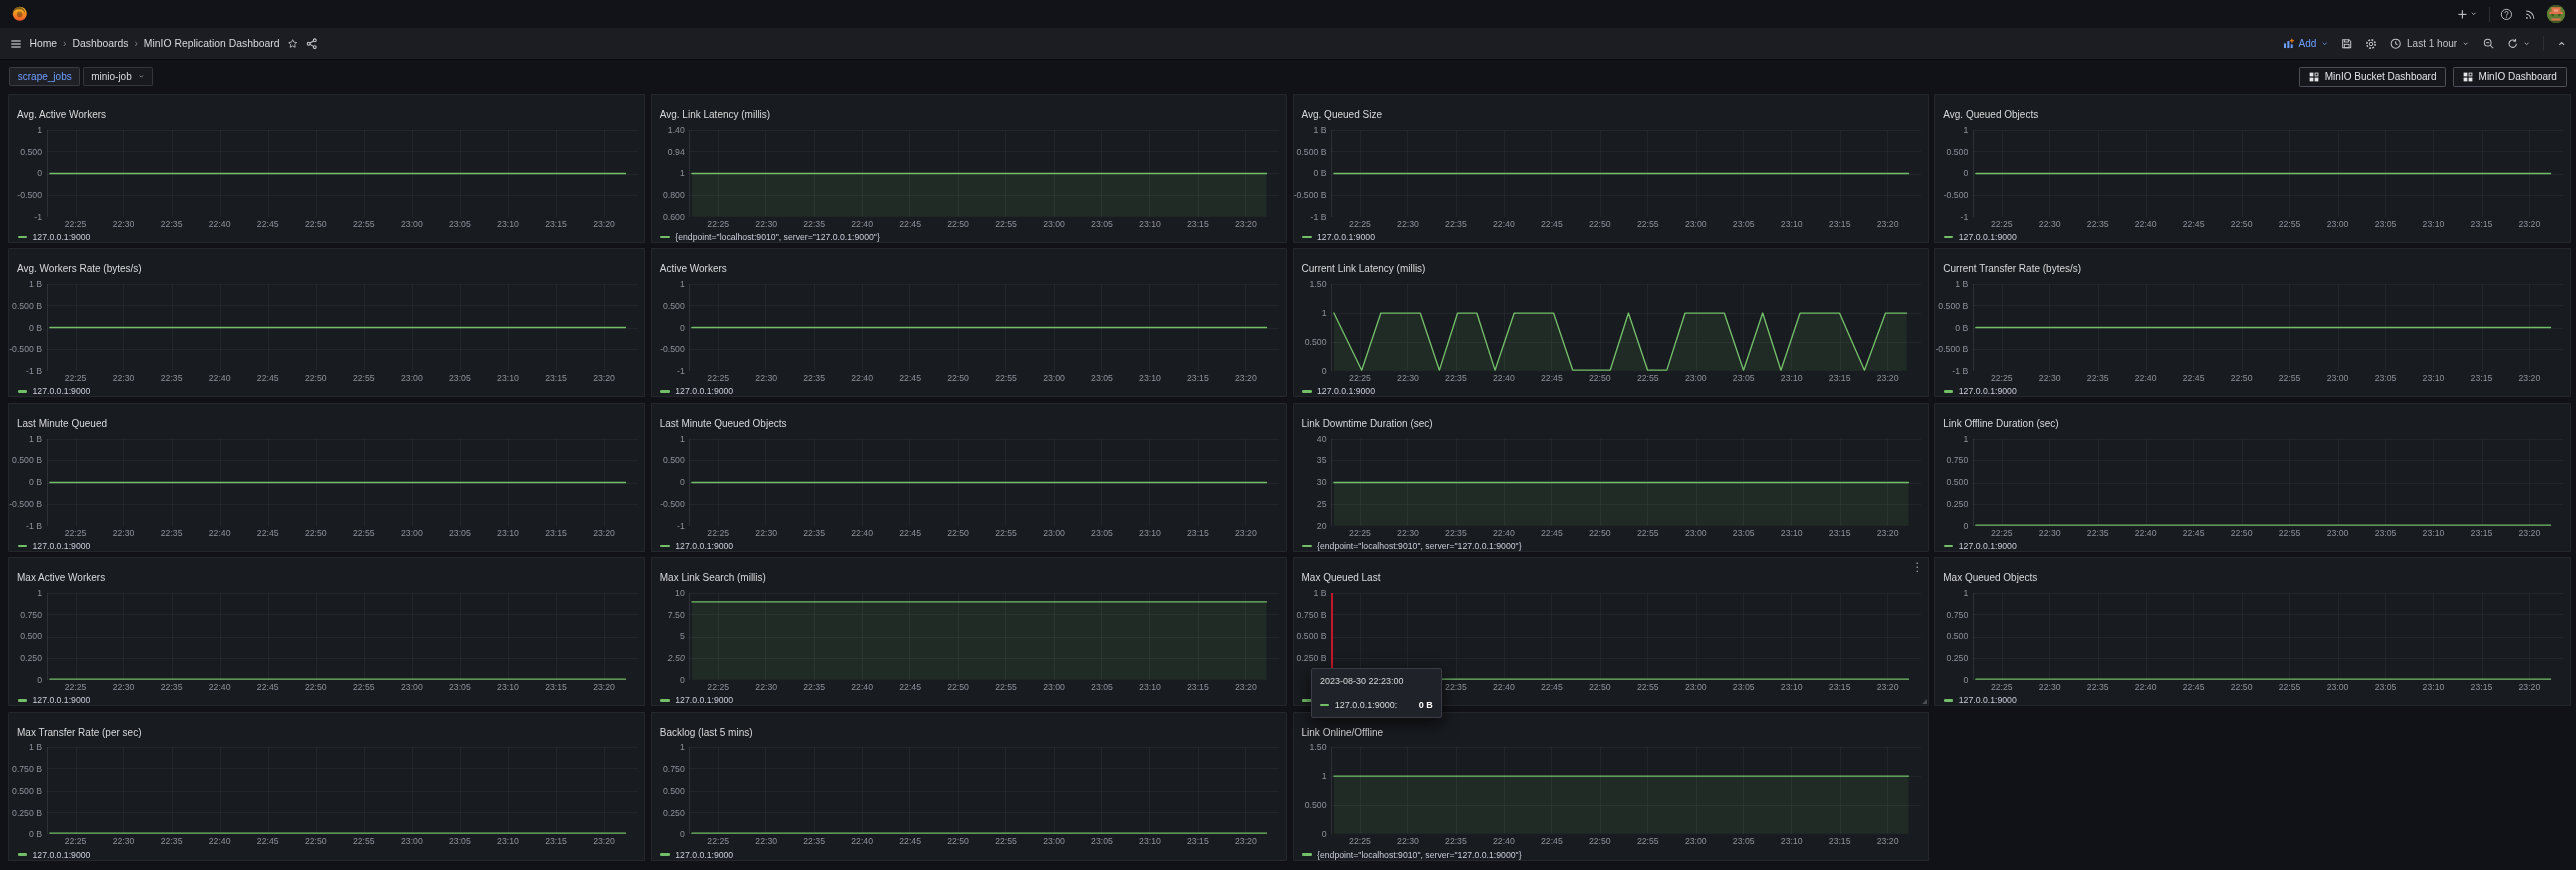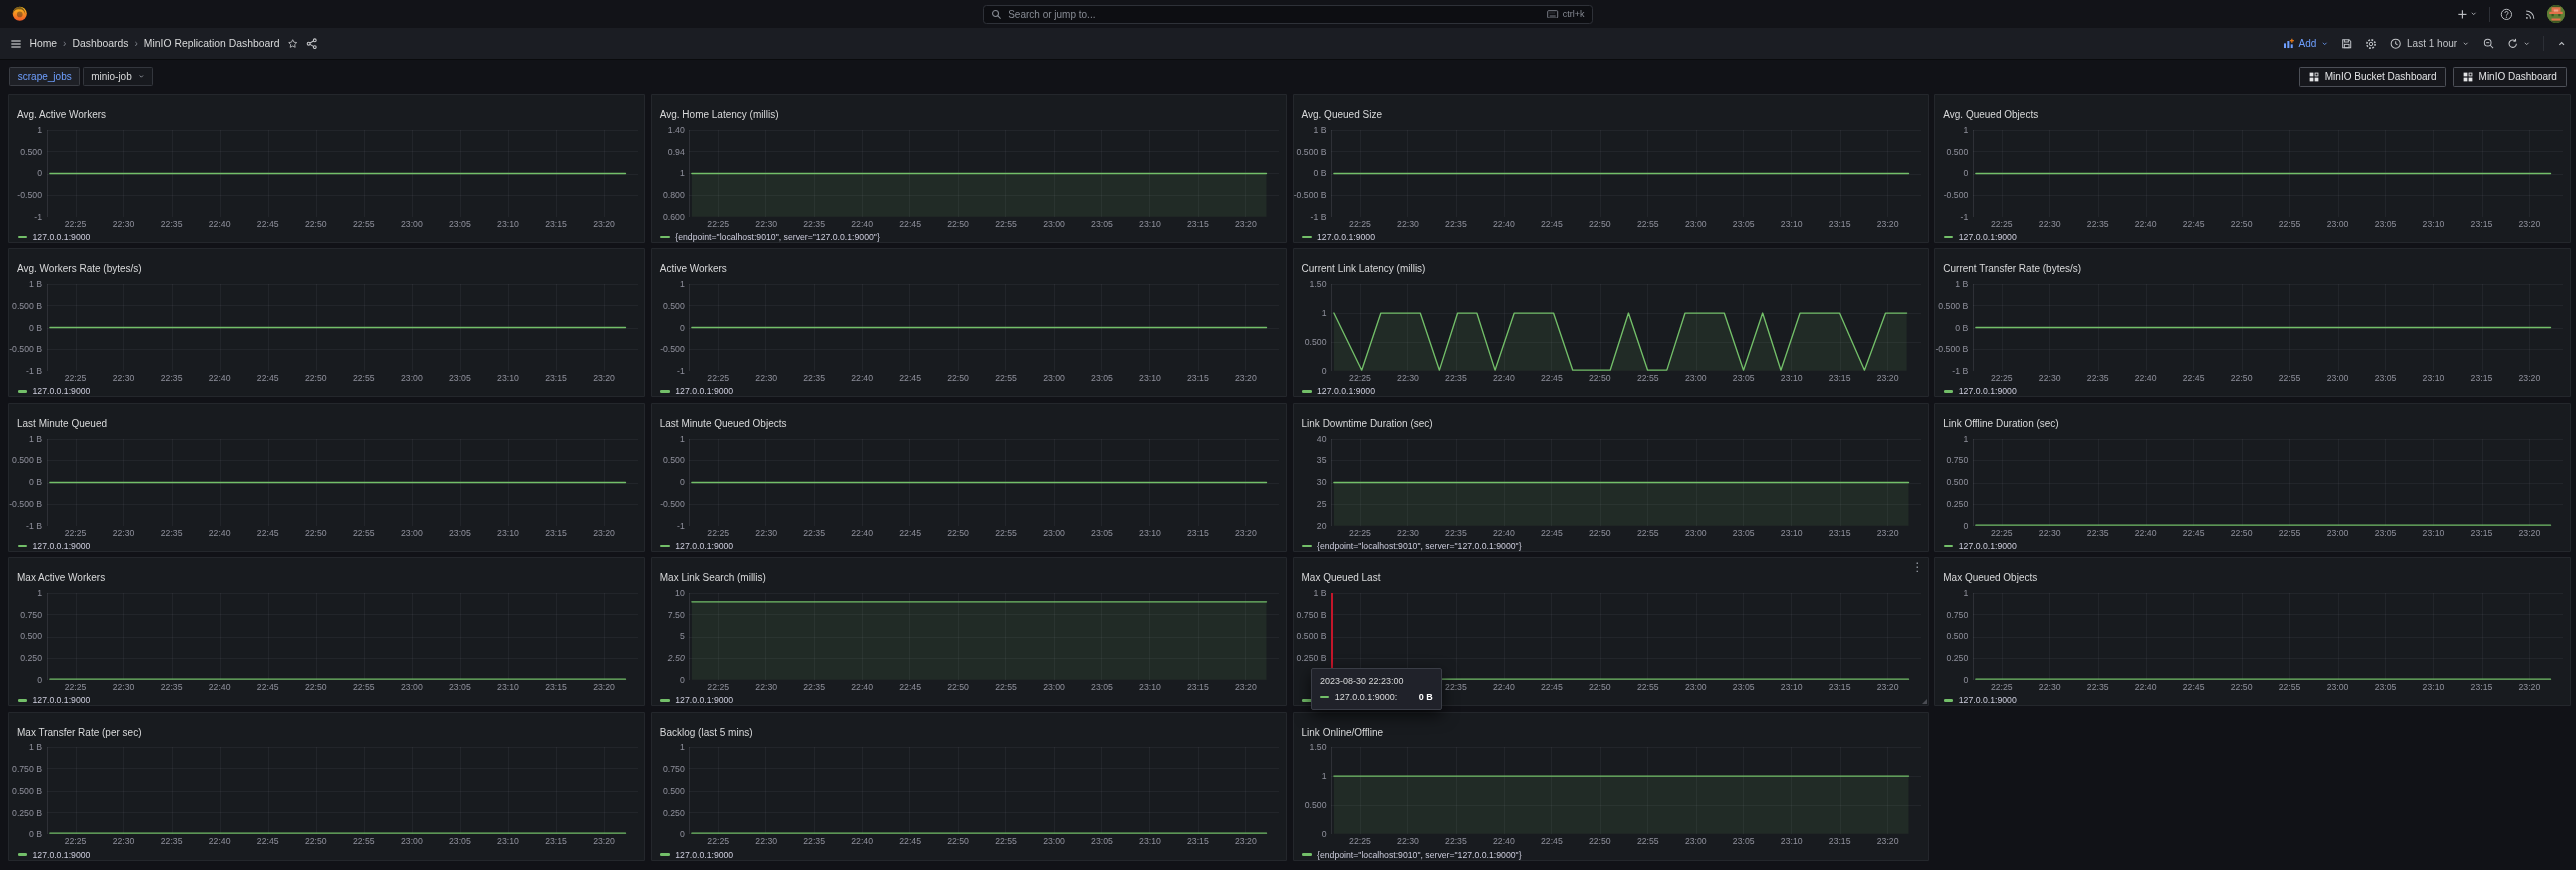--- a/index.html
+++ b/index.html
@@ -50,21 +50,21 @@
   .y-tick { position:absolute; right:4.7px; transform:translateY(-50%); font-size:8.7px; color:rgba(204,204,220,.65); white-space:nowrap; }
   .plot { flex:1; position:relative; }
   .x-row { height:13.4px; margin-left:31px; position:relative; margin-top:1.3px; }
   .x-tick { position:absolute; top:0.7px; transform:translateX(-50%); font-size:8.7px; color:rgba(204,204,220,.65); white-space:nowrap; }
   .legend { display:flex; align-items:center; gap:5.4px; padding:4px 0 0 2px; font-size:8.7px; color:#ccccdc; }
   .dash { width:9.4px; height:2.7px; border-radius:1.3px; background:#73bf69; flex:0 0 auto; }
 
   .kebab { position:absolute; top:2.7px; right:4.7px; color:#9da2ab; font-size:12px; line-height:1; cursor:pointer; }
   .cursor-line { position:absolute; left:0; top:0; bottom:0; width:1.3px; background:#c4162a; }
   .gtooltip { position:absolute; left:17.5px; top:110px; z-index:6; background:#20222a; border:0.7px solid #3a3d46; border-radius:2px; padding:6.7px 8px; box-shadow:0 5.4px 16px rgba(1,1,1,.65); font-size:9px; white-space:nowrap; }
-  .tt-time { color:#d8d9da; margin-bottom:6px; }
+  .tt-time { color:#d8d9da; margin-bottom:14px; }
   .tt-row { display:flex; align-items:center; gap:5.4px; color:#d8d9da; }
   .tt-val { margin-left:16px; font-weight:700; color:#ffffff; }
   .resize-handle { position:absolute; right:1.3px; bottom:1.3px; width:0; height:0; border-left:5.4px solid transparent; border-bottom:5.4px solid rgba(204,204,220,.28); }
 </style>
 </head>
 <body>
 
 <header class="topbar">
   <span style="display:flex;">
     <svg width="17.5" height="17.5" viewBox="0 0 26 26">
@@ -73,37 +73,20 @@
         <stop offset="0" stop-color="#fcc21c"></stop>
             <stop offset="1" stop-color="#f05a28"></stop>
       </linearGradient>
         </defs>
       <circle cx="13" cy="13" r="10.5" fill="url(#glg)"></circle>
       <path d="M13 2.5 A10.5 10.5 0 0 0 4 18 A8 8 0 0 1 13 6.5 A8 8 0 0 1 21 14 A10.5 10.5 0 0 0 13 2.5Z" fill="#121318" opacity="0.55"></path>
       <circle cx="13" cy="14" r="4.2" fill="#121318" opacity="0.35"></circle>
     </svg>
   </span>
 
-  <div class="tb-search">
-    <svg width="10.8" height="10.8" viewBox="0 0 16 16" fill="none" stroke="currentColor" stroke-width="1.6">
-      <circle cx="6.7" cy="6.7" r="4.4"></circle>
-        <line x1="10.2" y1="10.2" x2="14.2" y2="14.2"></line>
-    </svg>
-    <span>Search or jump to...</span>
-    <span class="tb-shortcut">
-      <svg width="11.4" height="8.7" viewBox="0 0 17 13" fill="none" stroke="currentColor" stroke-width="1.3">
-        <rect x="1" y="1" width="15" height="11" rx="1.5"></rect>
-          <line x1="4" y1="9" x2="13" y2="9"></line>
-          <line x1="4" y1="4.5" x2="5" y2="4.5"></line>
-          <line x1="7" y1="4.5" x2="8" y2="4.5"></line>
-          <line x1="10" y1="4.5" x2="11" y2="4.5"></line>
-      </svg>
-      <span>ctrl+k</span>
-    </span>
-  </div>
 
   <div class="tb-right">
     <span class="icon-btn">
       <svg width="10.8" height="10.8" viewBox="0 0 16 16" fill="none" stroke="currentColor" stroke-width="1.7">
           <line x1="8" y1="2" x2="8" y2="14"></line>
           <line x1="2" y1="8" x2="14" y2="8"></line>
         </svg>
       <svg width="7.4" height="7.4" viewBox="0 0 16 16" fill="none" stroke="currentColor" stroke-width="1.8">
           <polyline points="4 6 8 10 12 6"></polyline>
         </svg>
@@ -312,21 +295,21 @@
         <span class="x-tick" style="left: 78.0488%;">23:10</span>
         <span class="x-tick" style="left: 86.1789%;">23:15</span>
         <span class="x-tick" style="left: 94.3089%;">23:20</span>
       </div>
     <div class="legend">
       <span class="dash"></span>
       <span class="legend-text">127.0.0.1:9000</span>
     </div>
   </article>
     <article class="panel">
-    <h2 class="p-title">Avg. Home Latency (millis)</h2>
+    <h2 class="p-title">Avg. Link Latency (millis)</h2>
     <div class="p-body">
       <div class="y-col">
           <span class="y-tick" style="top: 0%;">1.40</span>
           <span class="y-tick" style="top: 25%;">0.94</span>
           <span class="y-tick" style="top: 50%;">1</span>
           <span class="y-tick" style="top: 75%;">0.800</span>
           <span class="y-tick" style="top: 100%;">0.600</span>
         </div>
       <div class="plot">
           <svg width="590" height="87" viewBox="0 0 878 129">

